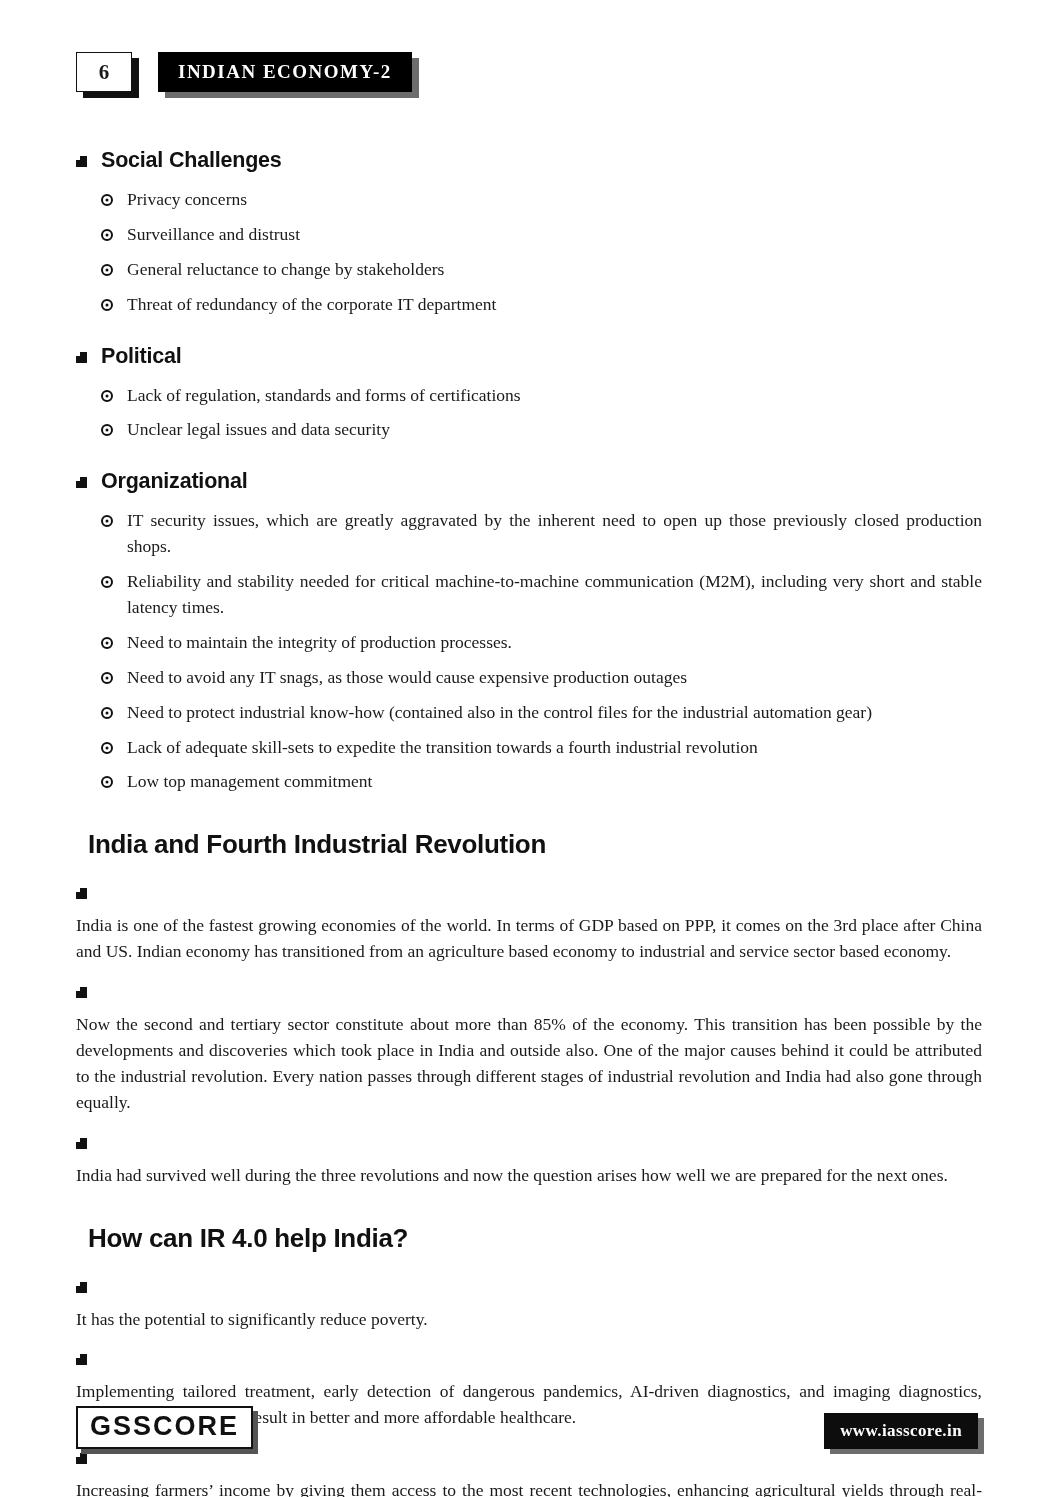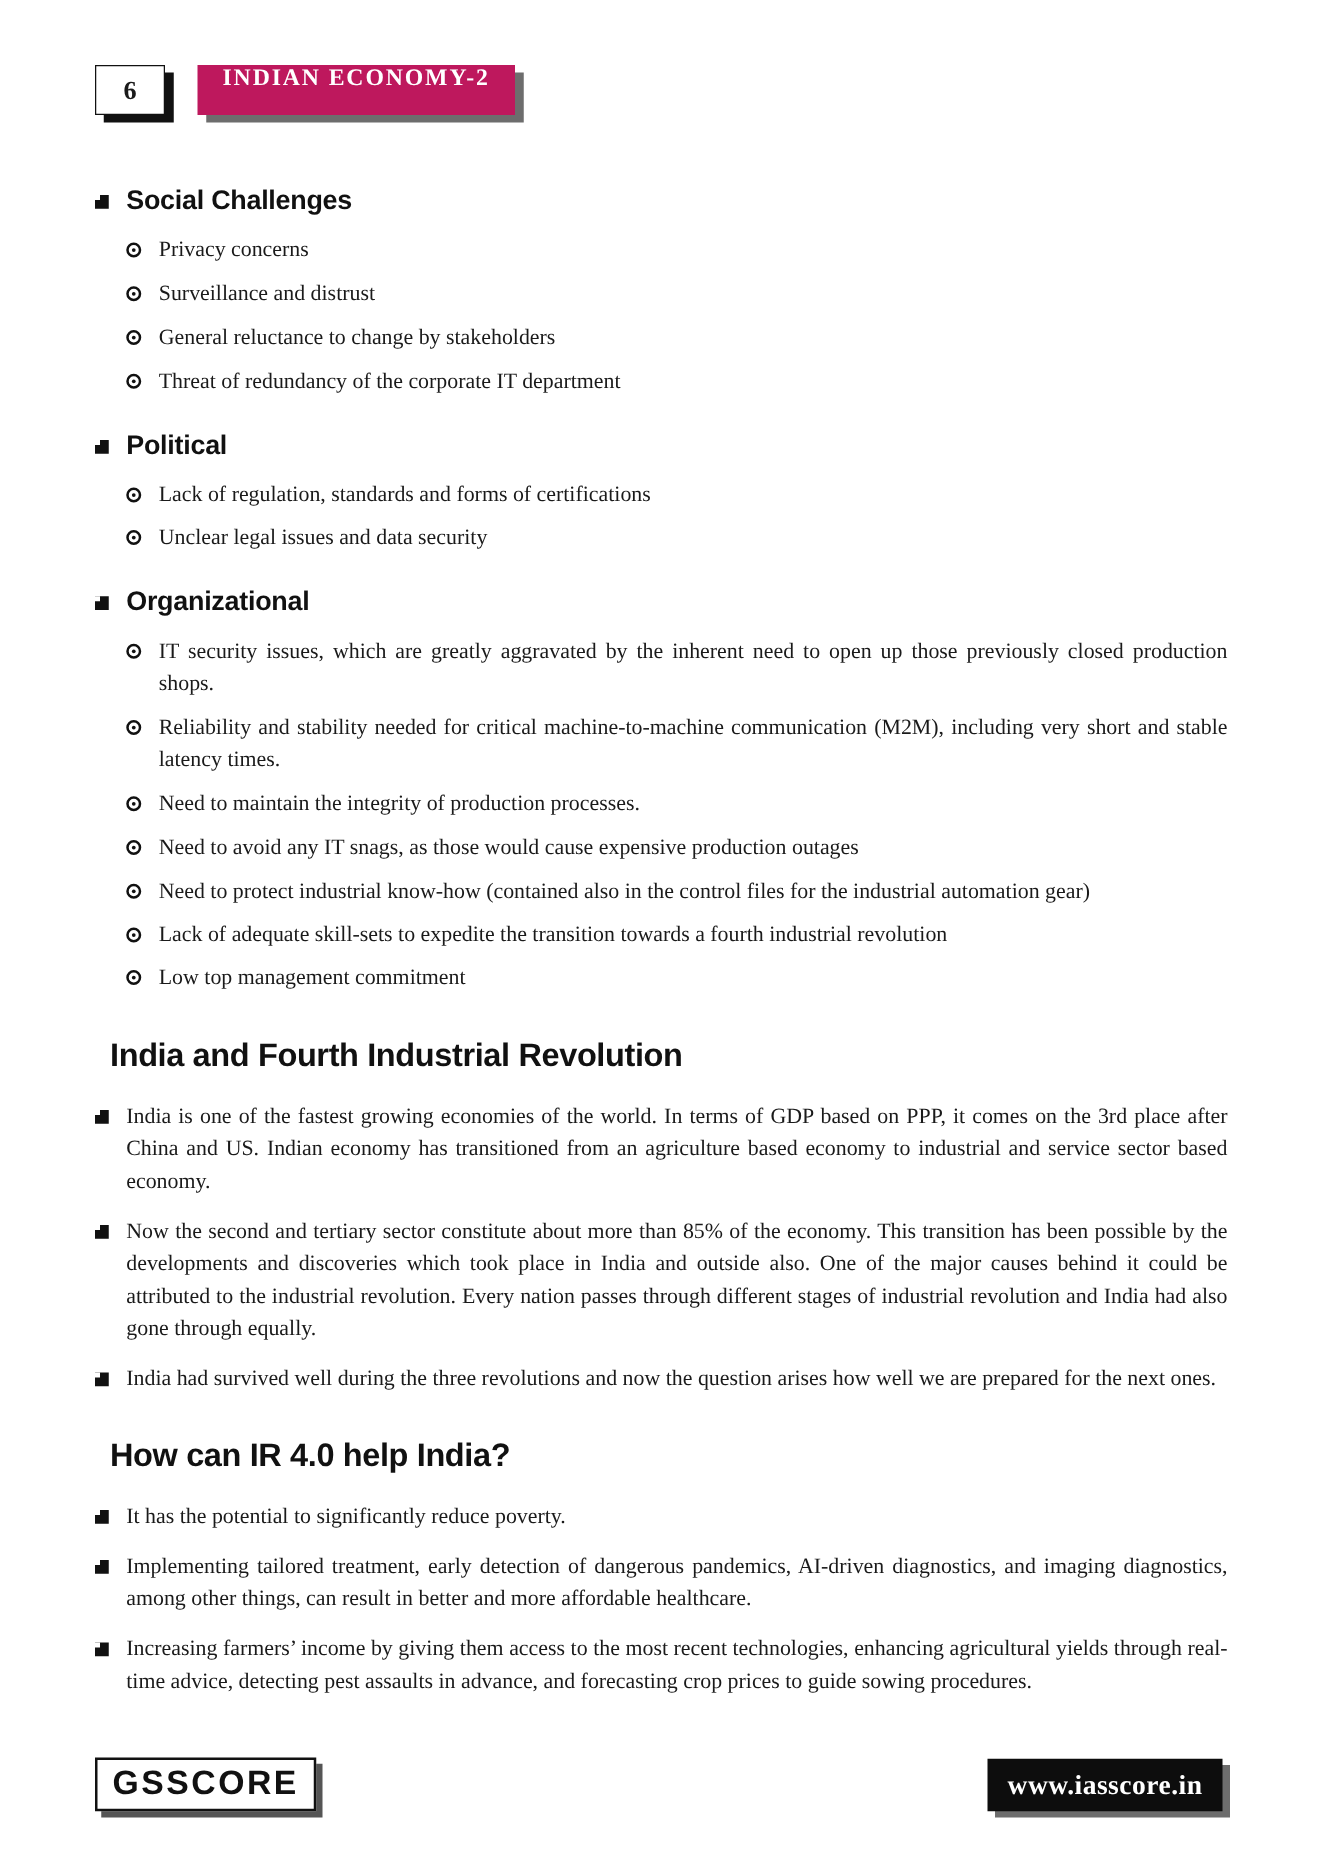--- a/index.html
+++ b/index.html
@@ -33,26 +33,26 @@
     min-width: 56px;
     height: 40px;
     display: flex;
     align-items: center;
     justify-content: center;
     font-family: "Liberation Serif", serif;
     font-weight: bold;
     font-size: 21px;
   }
   .title-box {
-    background: #be185d;
+    background: #000000;
     color: #ffffff;
     box-shadow: 7px 6px 0 0 #6d6d6d;
     height: 40px;
     display: flex;
-    align-items: flex-start;
+    align-items: center;
     padding: 0 20px;
     font-family: "Liberation Serif", serif;
     font-weight: bold;
     font-size: 19px;
     letter-spacing: 1.5px;
   }
 
   
   .section { margin-bottom: 26px; }
   .section-heading {
@@ -125,20 +125,21 @@
     font-size: 26px;
     color: #111;
     margin: 34px 0 20px 12px;
     letter-spacing: -0.3px;
   }
   ul.top-list { list-style: none; }
   ul.top-list li {
     display: flex;
     gap: 14px;
     margin-bottom: 14px;
+    flex-direction: column;
   }
 
   
   .page-footer {
     position: absolute;
     left: 76px;
     right: 80px;
     bottom: 48px;
     display: flex;
     justify-content: space-between;
@@ -159,21 +160,21 @@
   }
   .logo-box .gs { letter-spacing: 2px; }
   .logo-box .score { letter-spacing: 2px; }
   .site-box {
     background: #0d0d0d;
     color: #ffffff;
     box-shadow: 6px 5px 0 0 #6d6d6d;
     padding: 8px 16px;
     font-family: "Liberation Serif", serif;
     font-weight: bold;
-    font-size: 22px;
+    font-size: 17px;
     letter-spacing: 0.4px;
   }
 </style>
 </head>
 <body>
 
 <div class="page">
 
   <div class="page-header">
     <div class="page-num-box">

